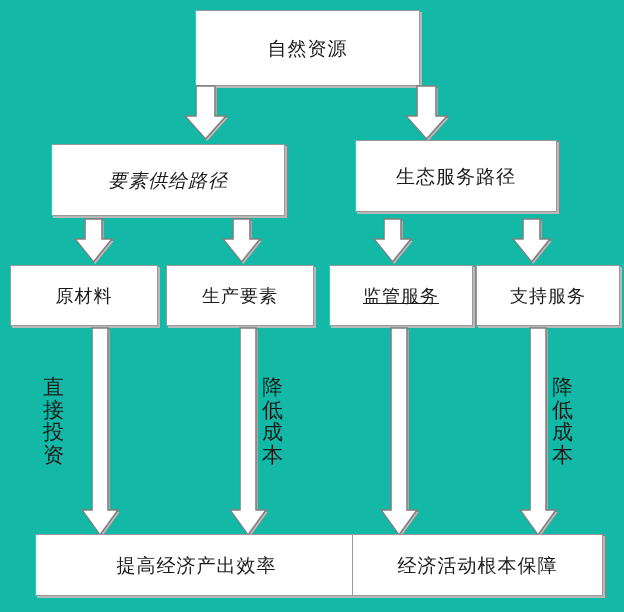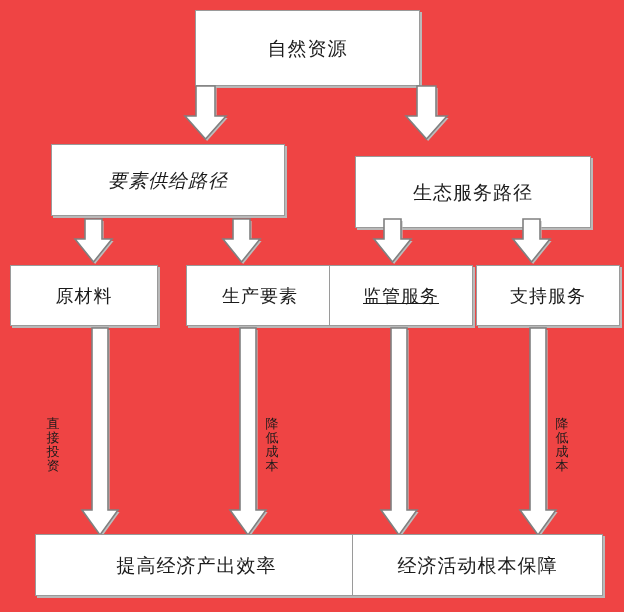--- a/index.html
+++ b/index.html
@@ -8,21 +8,21 @@
     background: #ffffff;
   }
   body {
     font-family: "Liberation Serif", "DejaVu Serif", serif;
     color: #1a1a1a;
   }
   #canvas {
     position: relative;
     width: 624px;
     height: 612px;
-    background: #ef4444;
+    background: #14b8a6;
     overflow: hidden;
   }
   
   .node {
     position: absolute;
     box-sizing: border-box;
     border: 1px solid #9a9a9a;
     background: #ffffff;
     box-shadow: 2px 2px 0 0 #b9b9b9;
     display: flex;
@@ -50,29 +50,28 @@
     stroke-linejoin: miter;
   }
   .arrow .shadow {
     fill: #bdbdbd;
     stroke: none;
   }
 
   
   .vlabel {
     position: absolute;
-    font-size: 13px;
+    font-size: 21px;
     line-height: 1.08;
     color: #1b1b1b;
     width: 20px;
     text-align: center;
     white-space: normal;
     word-break: break-all;
     letter-spacing: 0;
-    margin-top: 41px;
   }
 </style>
 </head>
 <body>
 
 <div id="canvas">
 
   <div class="node" style="left:195px; top:10px; width:225px; height:76px;">
     <span class="label">自然资源</span>
   </div>
@@ -88,21 +87,21 @@
     <svg width="46" height="56" viewBox="0 0 46 56">
       <path class="shadow" d="M14.6 2 L33.6 2 L33.6 32 L44.6 32 L24.1 55 L3.6 32 L14.6 32 Z"></path>
       <path class="shape" d="M13 0 L32 0 L32 30 L43 30 L22.5 53 L2 30 L13 30 Z"></path>
     </svg>
   </div>
 
   <div class="node" style="left:51px; top:144px; width:234px; height:72px;font-style:italic;">
     <span class="label">要素供给路径</span>
   </div>
 
-  <div class="node" style="left:355px; top:156px; width:236px; height:72px;">
+  <div class="node" style="left:355px; top:140px; width:202px; height:72px;">
     <span class="label">生态服务路径</span>
   </div>
 
   <div class="arrow" style="left:74px; top:219px;">
     <svg width="42" height="48" viewBox="0 0 42 48">
       <path class="shadow" d="M12.6 2 L29.6 2 L29.6 22 L39.6 22 L21.1 45 L2.6 22 L12.6 22 Z"></path>
       <path class="shape" d="M11 0 L28 0 L28 20 L38 20 L19.5 43 L1 20 L11 20 Z"></path>
     </svg>
   </div>
 
@@ -124,21 +123,21 @@
     <svg width="42" height="48" viewBox="0 0 42 48">
       <path class="shadow" d="M12.6 2 L29.6 2 L29.6 22 L39.6 22 L21.1 45 L2.6 22 L12.6 22 Z"></path>
       <path class="shape" d="M11 0 L28 0 L28 20 L38 20 L19.5 43 L1 20 L11 20 Z"></path>
     </svg>
   </div>
 
   <div class="node small" style="left:10px; top:265px; width:148px; height:61px;text-align:center;">
     <span class="label">原材料</span>
   </div>
 
-  <div class="node small" style="left:186px; top:265px; width:148px; height:61px;">
+  <div class="node small" style="left:166px; top:265px; width:148px; height:61px;">
     <span class="label">生产要素</span>
   </div>
 
   <div class="node small" style="left:329px; top:265px; width:144px; height:61px;text-decoration:underline;">
     <span class="label">监管服务</span>
   </div>
 
   <div class="node small" style="left:476px; top:265px; width:144px; height:61px;">
     <span class="label">支持服务</span>
   </div>

